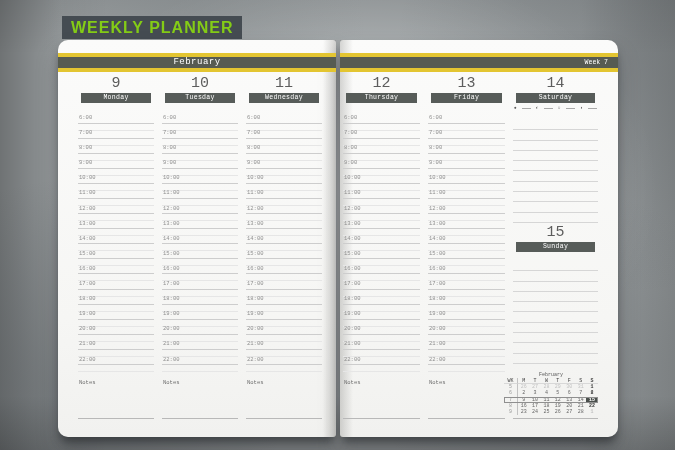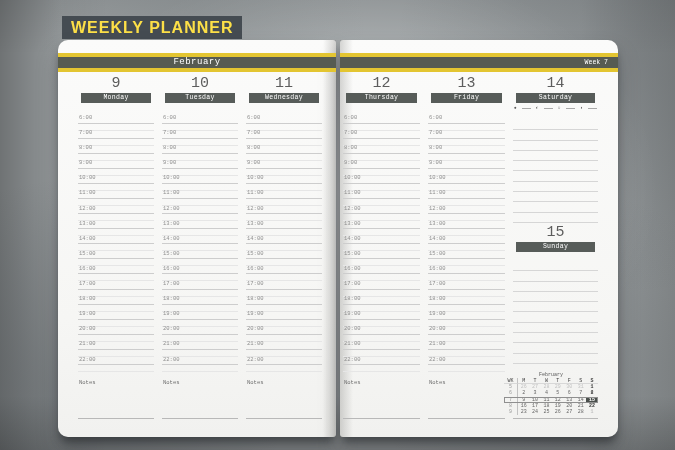--- a/index.html
+++ b/index.html
@@ -14,21 +14,21 @@
       radial-gradient(circle at 10% 88%, rgba(55,60,64,0.30), rgba(55,60,64,0) 30%),
       radial-gradient(circle at 94% 12%, rgba(55,60,64,0.22), rgba(55,60,64,0) 32%),
       radial-gradient(circle at 85% 85%, rgba(70,75,78,0.20), rgba(70,75,78,0) 28%),
       radial-gradient(circle at 30% 8%, rgba(120,126,128,0.35), rgba(120,126,128,0) 26%),
       linear-gradient(90deg, rgba(0,0,0,0.30), rgba(0,0,0,0.05) 9%, rgba(0,0,0,0) 16%, rgba(0,0,0,0) 86%, rgba(0,0,0,0.18)),
       linear-gradient(180deg, rgba(0,0,0,0.10), rgba(0,0,0,0) 12%, rgba(0,0,0,0) 88%, rgba(0,0,0,0.22));
   }
 
   .badge {
     position:absolute; left:62px; top:16px; height:23px;
-    background:var(--badge-gray, #454c52); color:#fde047;
+    background:var(--badge-gray, #454c52); color:#84cc16;
     font-size:16px; font-weight:bold; letter-spacing:1px;
     line-height:23px; padding:0 9px; white-space:nowrap;
   }
 
   .page {
     position:absolute; top:40px; width:278px; height:397px;
     background:linear-gradient(180deg, #fbfbfa 0%, #f6f6f4 70%, #f1f1ef 100%);
     box-shadow: 0 7px 9px -2px rgba(30,33,36,0.55), 0 14px 22px rgba(30,33,36,0.25);
     font-family: Liberation Mono, monospace;
   }

